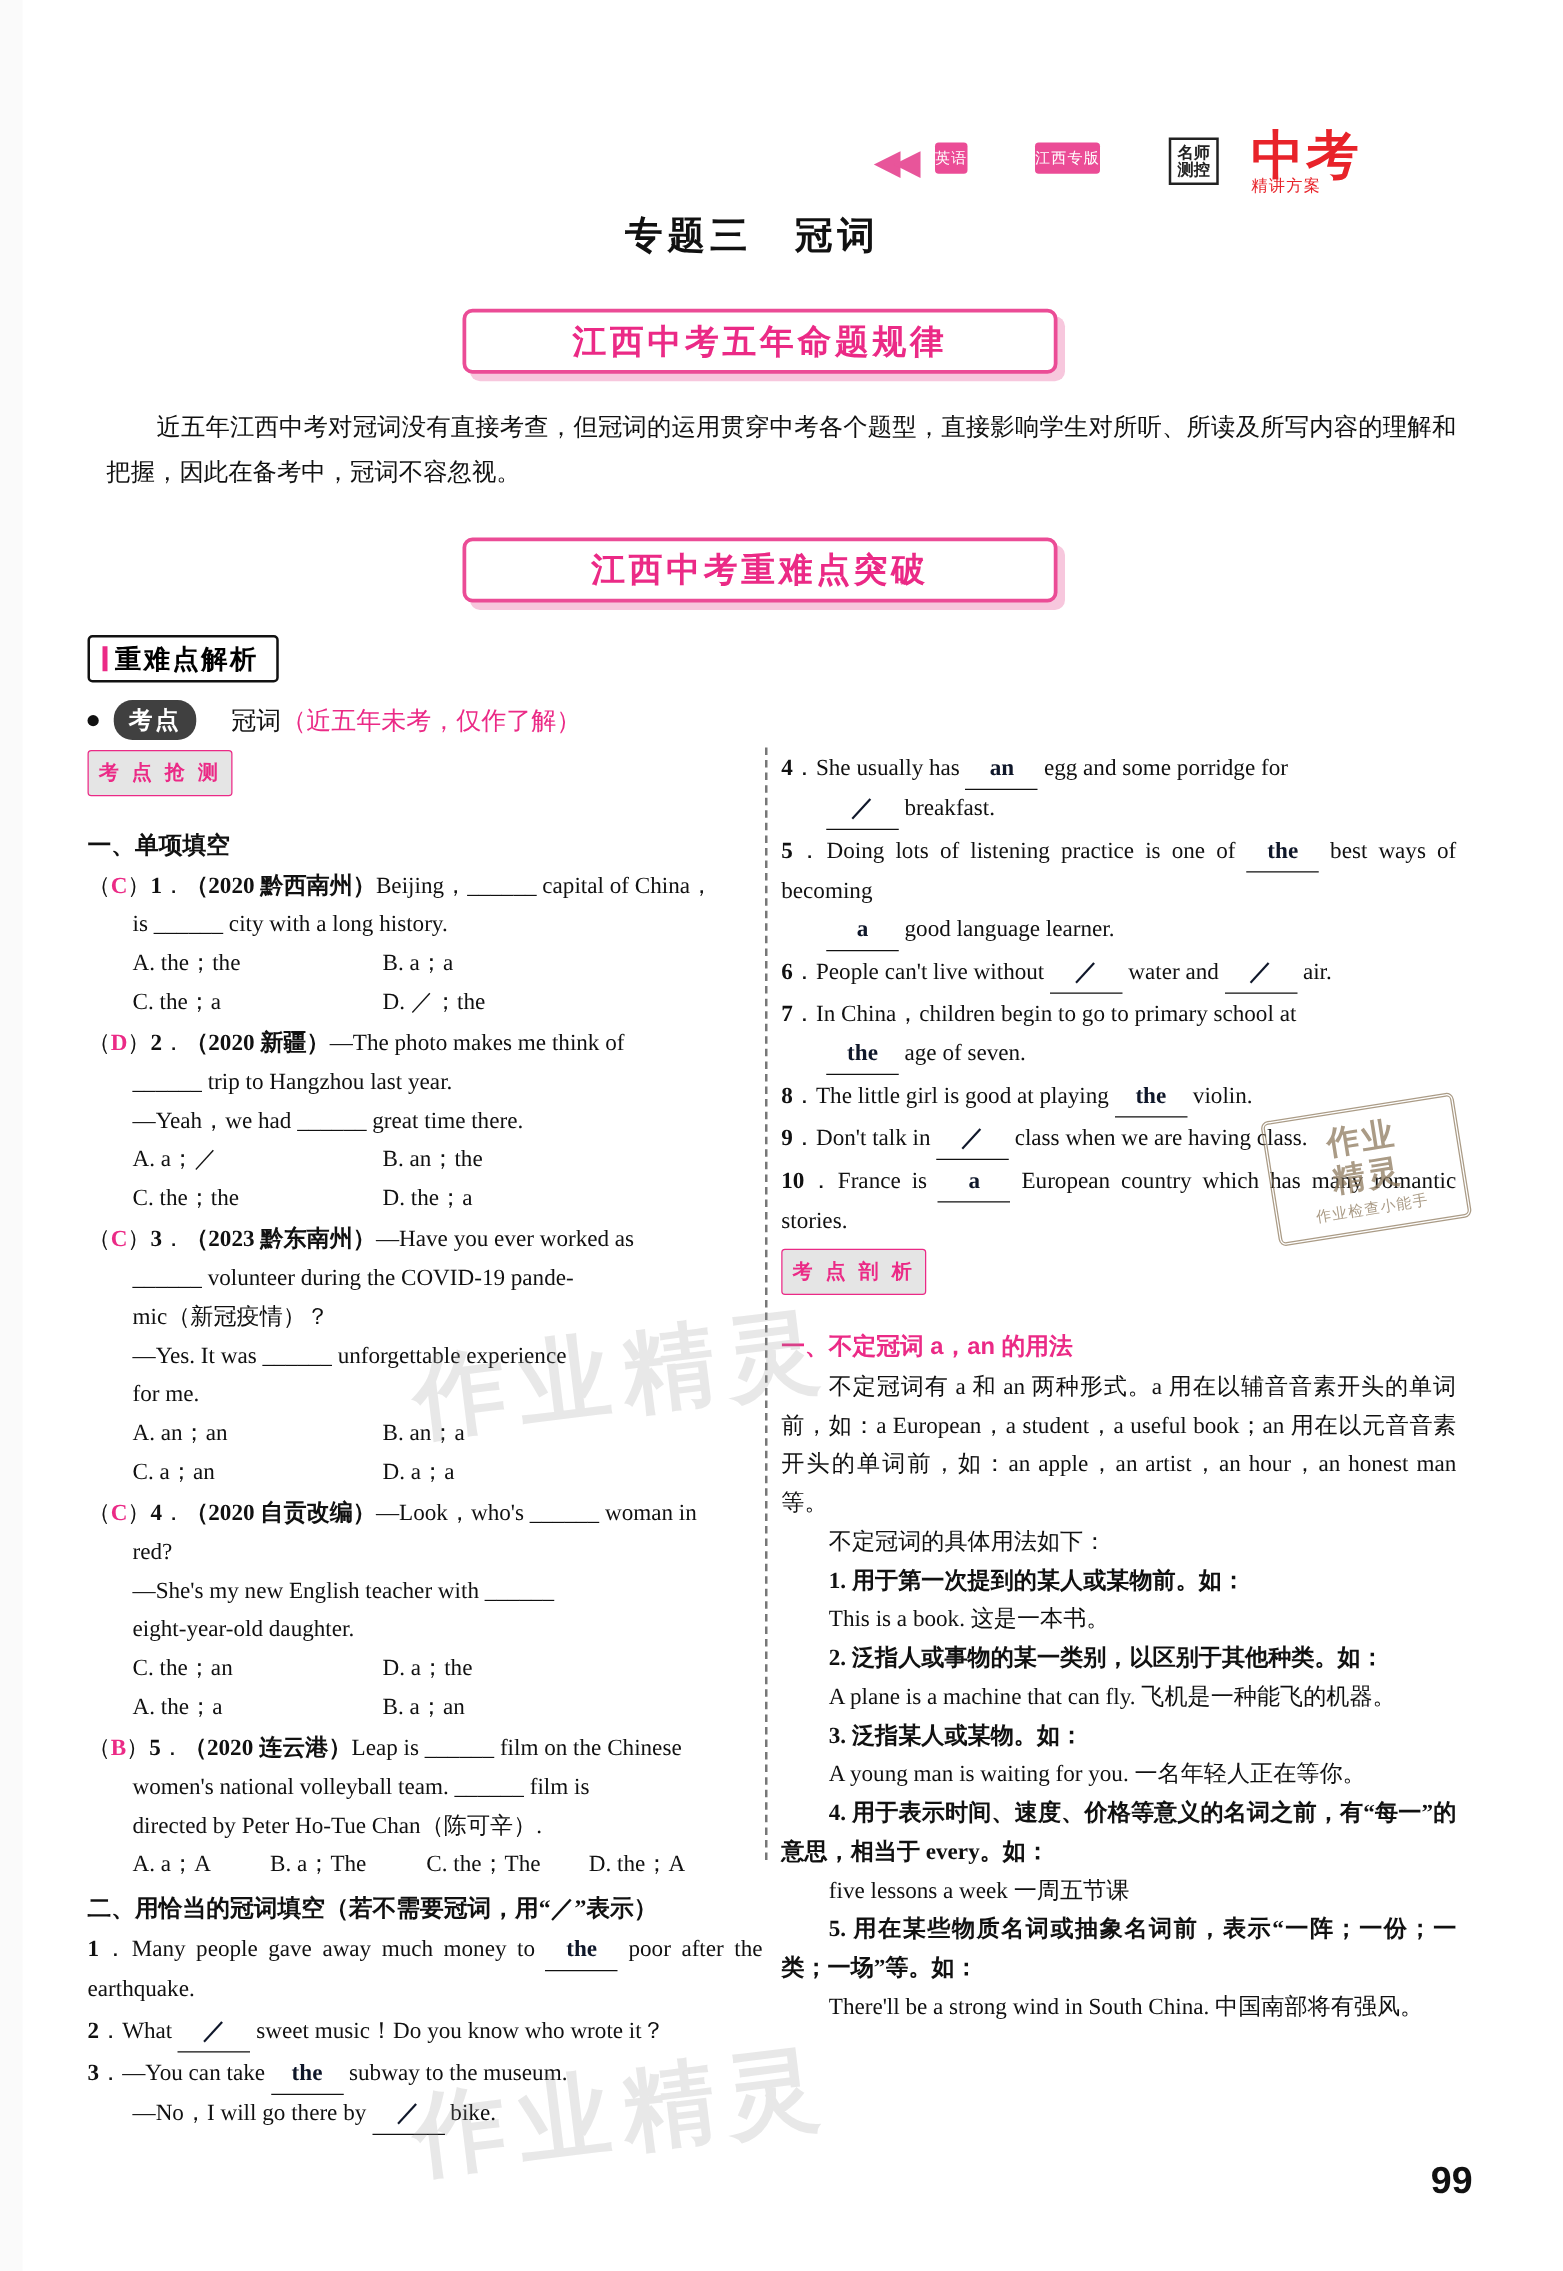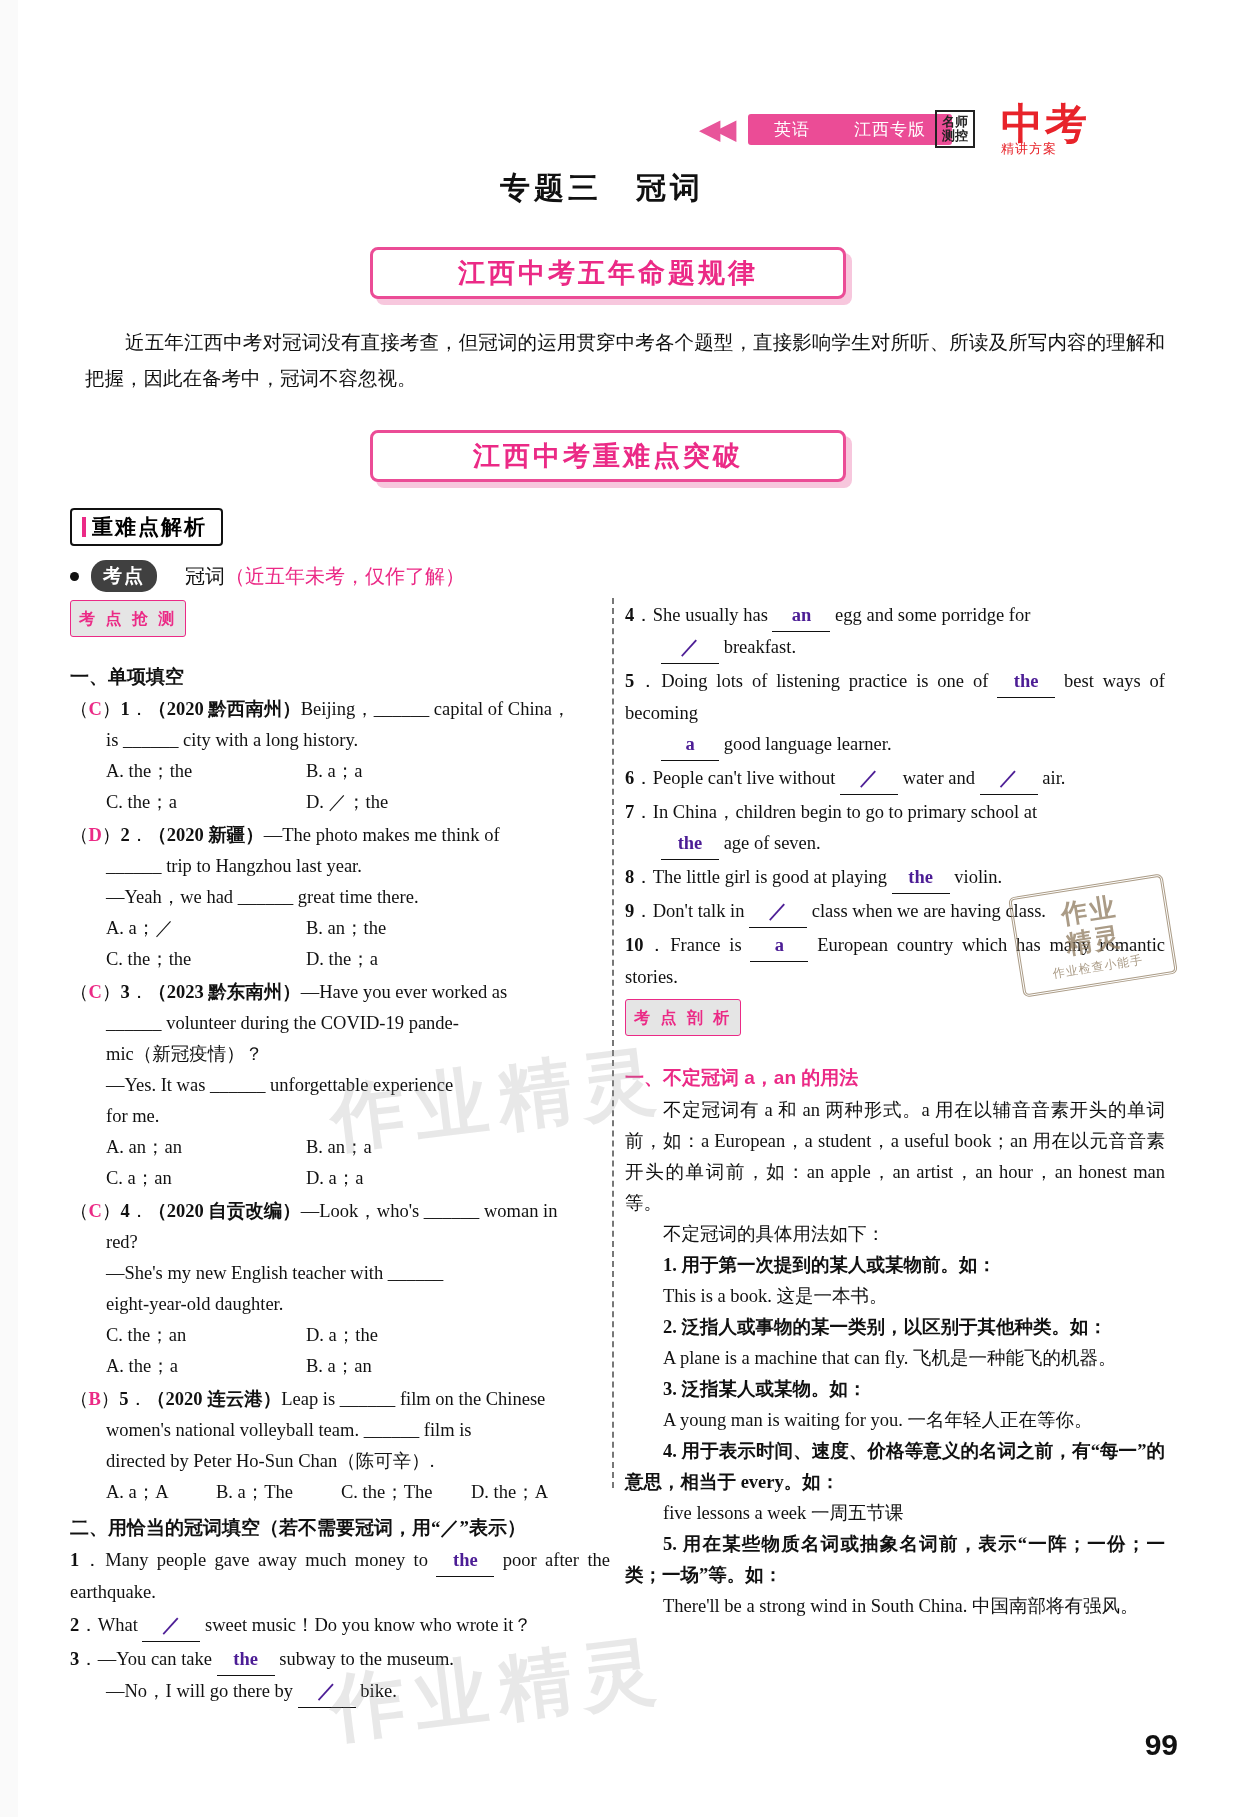--- a/index.html
+++ b/index.html
@@ -18,21 +18,21 @@
   .header{
     position:absolute;top:52px;left:0;width:1250px;height:60px;
   }
   .hdr-arrows{
     position:absolute;left:700px;top:62px;
     color:#e8559a;font-size:26px;letter-spacing:-4px;font-weight:bold;
   }
   .hdr-tag{
     position:absolute;top:62px;
     background:#eb4c96;color:#fff;font-family:Liberation Sans, sans-serif;
-    font-size:17px;padding:4px 26px;border-radius:3px;letter-spacing:1px;
+    font-size:12px;padding:4px 0;border-radius:3px;letter-spacing:1px;
   }
   .hdr-tag.subject{left:748px;}
   .hdr-tag.region{left:828px;background:#eb4c96;}
   .hdr-logo{
     position:absolute;left:935px;top:48px;width:160px;height:56px;
   }
   .logo-box{
     position:absolute;left:0;top:10px;
     border:2px solid #222;color:#222;font-size:13px;line-height:14px;
     font-family:"Liberation Sans",sans-serif;padding:3px 5px;text-align:center;
@@ -111,21 +111,21 @@
     display:inline-block;border:1.5px solid #eb2a86;color:#eb2a86;
     font-size:16px;font-weight:bold;padding:2px 8px;border-radius:3px;
     letter-spacing:3px;font-family:"Liberation Sans",sans-serif;
     background:#e5e5e5;margin-bottom:20px;
   }
   .sub-h{font-size:19px;font-weight:bold;margin:4px 0 2px 0;}
   .q{margin:0 0 2px 0;text-align:justify;}
   .ansmark{color:#eb2a86;font-weight:bold;}
   .blank{
     display:inline-block;min-width:58px;border-bottom:1.3px solid #111;
-    text-align:center;color:#4c1d95;font-weight:bold;
+    text-align:center;color:#0f172a;font-weight:bold;
   }
   .indent{margin-left:36px;}
   .hr-head{
     color:#eb2a86;font-weight:bold;font-size:19px;margin:6px 0 2px 0;
     font-family:"Liberation Sans",sans-serif;
   }
   .para{margin:0;text-align:justify;text-indent:38px;}
   .bold{font-weight:bold;}
   
   .stamp{
@@ -246,21 +246,21 @@
       </div>
       <div class="indent">
         <span style="display:inline-block;width:200px">A. the；a</span><span>B. a；an</span>
       </div>
     </div>
 
     
     <div class="q">
       （<span class="ansmark">B</span>）<span class="bold">5</span>．<span class="bold">（2020 连云港）</span><span>Leap is ______ film on the Chinese</span>
       <div class="indent">women's national volleyball team. ______ film is</div>
-      <div class="indent">directed by Peter Ho-Sun Chan（陈可辛）.</div>
+      <div class="indent">directed by Peter Ho-Tue Chan（陈可辛）.</div>
       <div class="indent">
         <span style="display:inline-block;width:110px">A. a；A</span><span style="display:inline-block;width:125px">B. a；The</span><span style="display:inline-block;width:130px">C. the；The</span><span>D. the；A</span>
       </div>
     </div>
 
     <div class="sub-h">二、用恰当的冠词填空（若不需要冠词，用“／”表示）</div>
 
     <div class="q">
       <span class="bold">1</span>．<span>Many people gave away much money to </span><span class="blank">the</span><span> poor after the earthquake.</span>
     </div>

